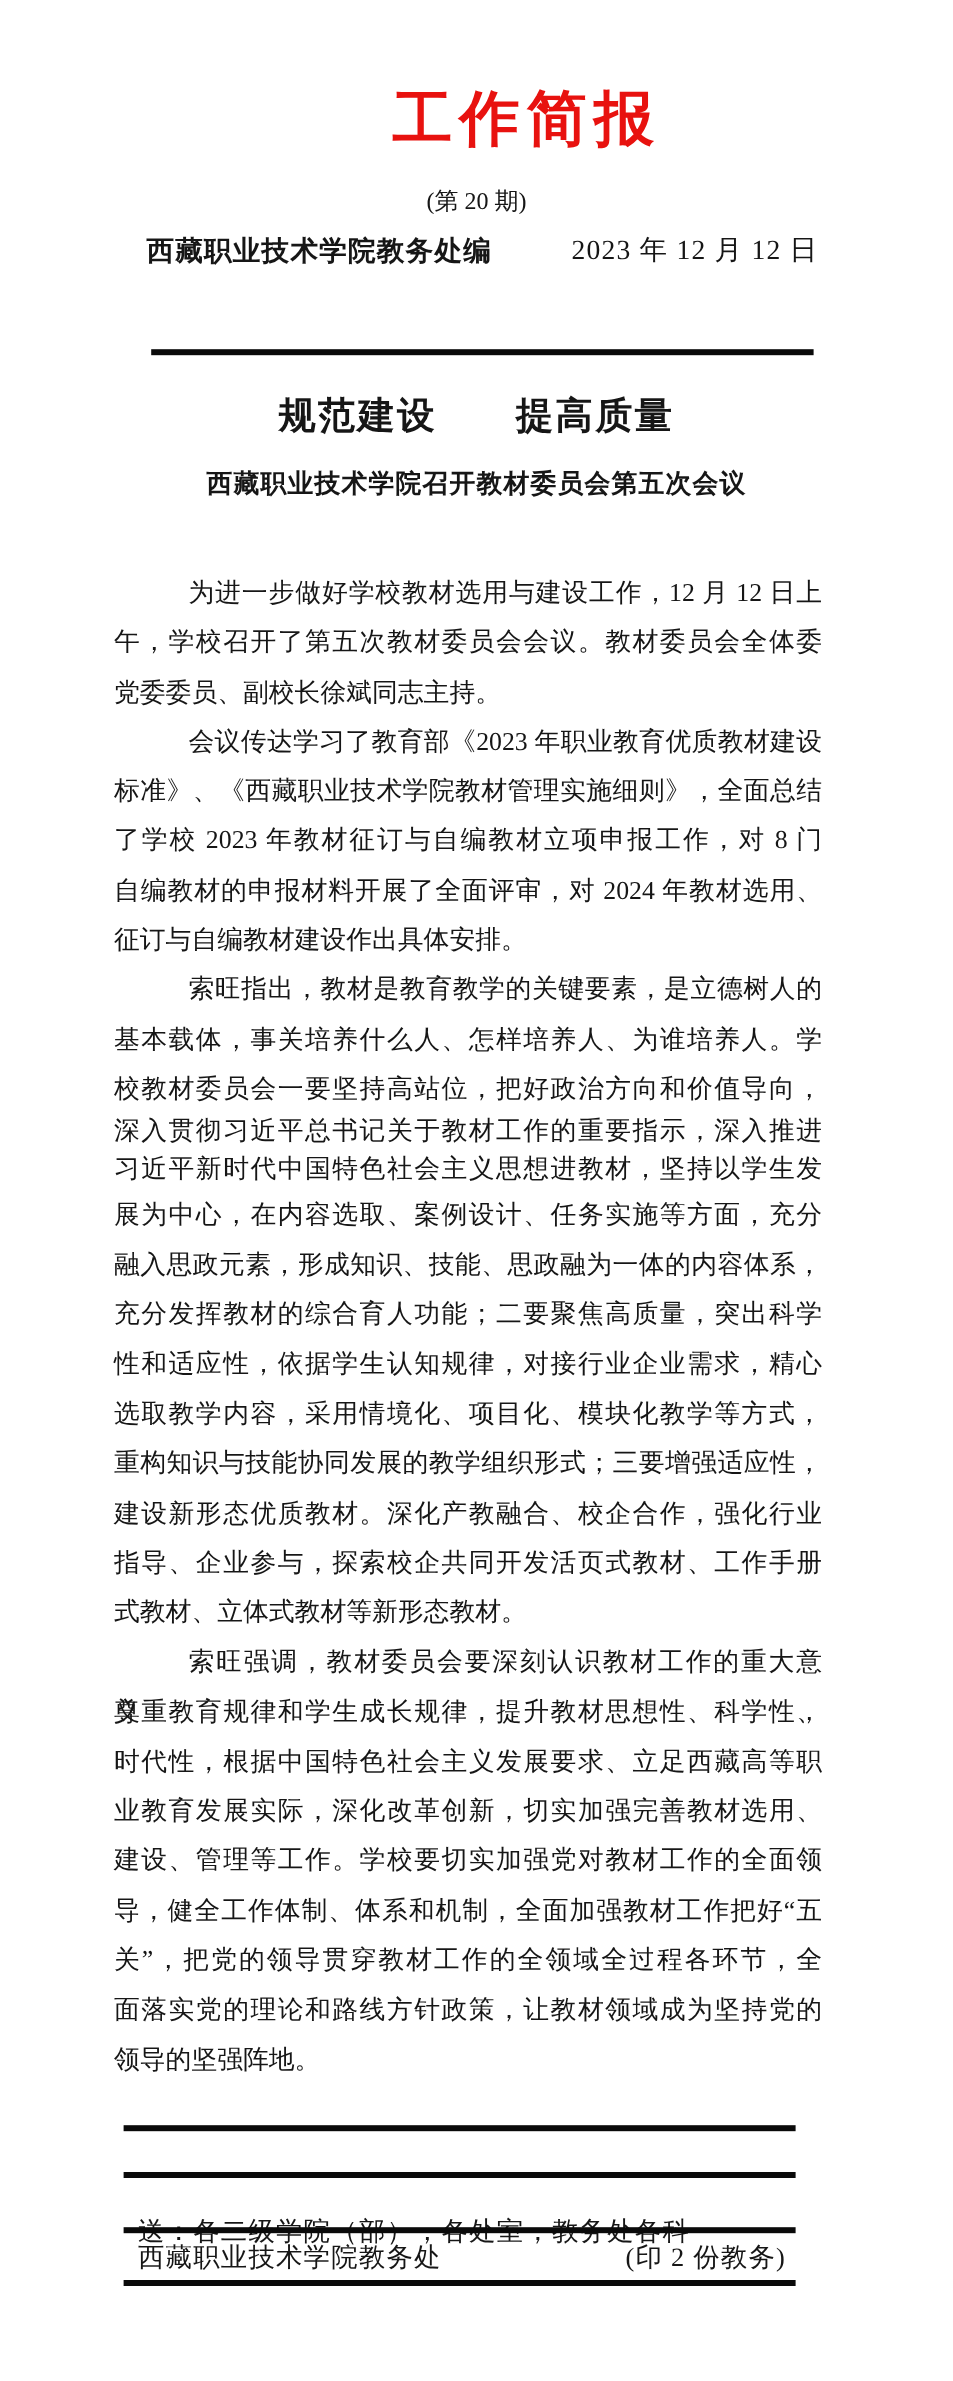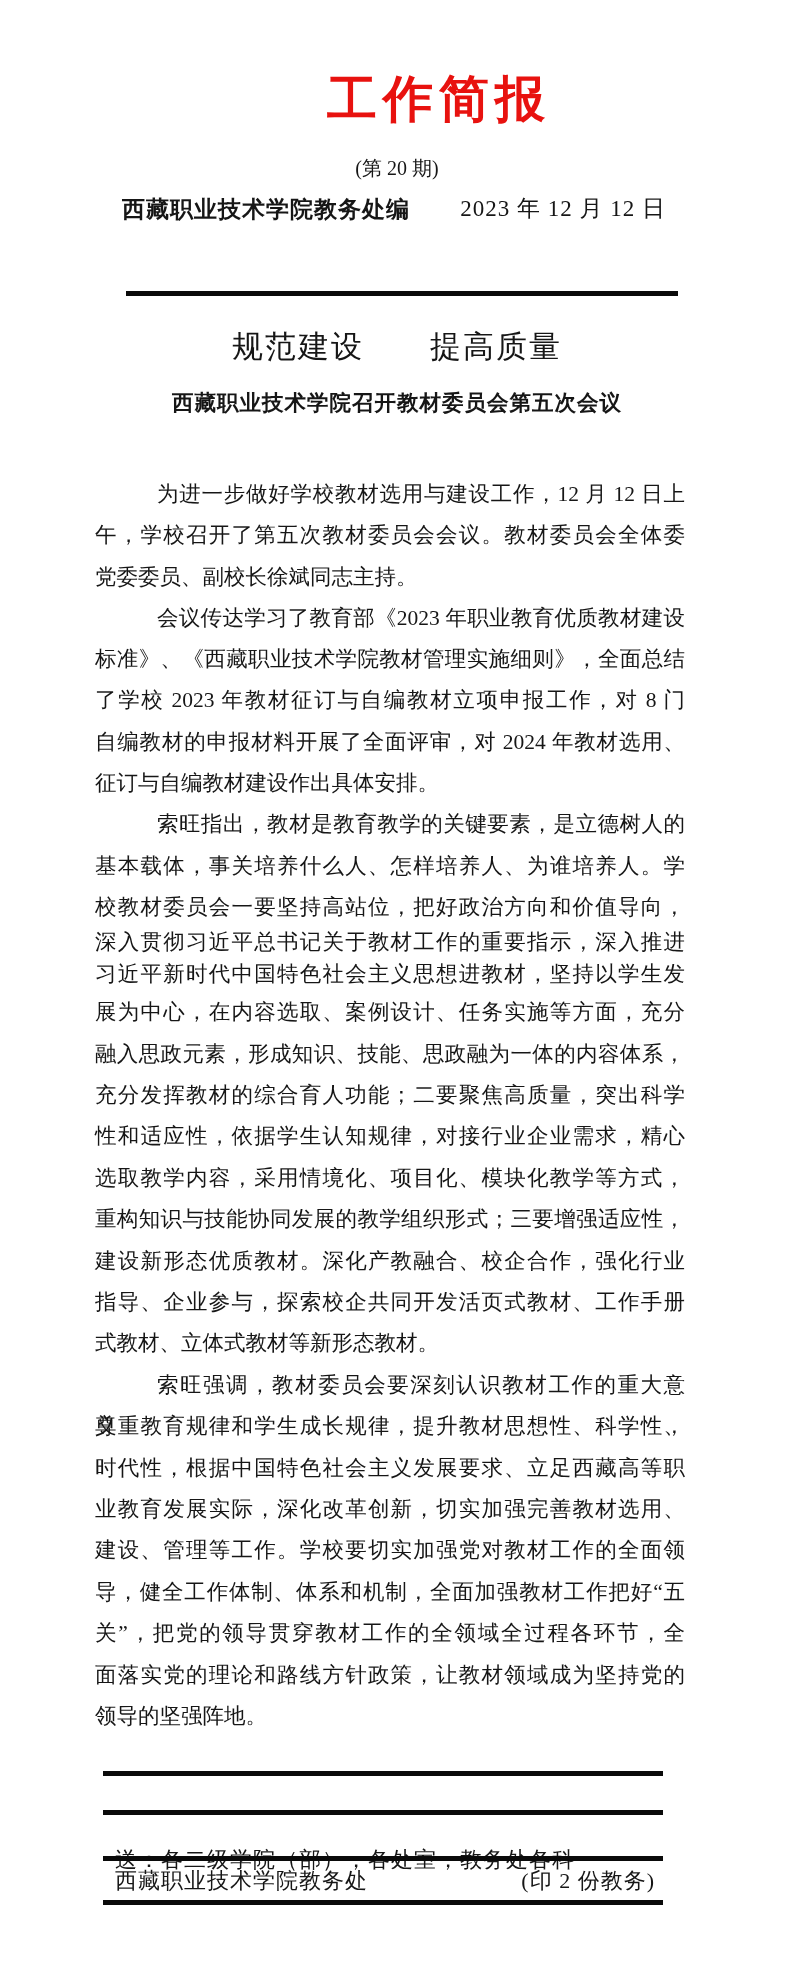--- a/index.html
+++ b/index.html
@@ -26,42 +26,42 @@
   }
   .issue-line {
     position: absolute;
     top: 155px; left: 0; width: 100%;
     text-align: center;
     font-size: 20px;
     line-height: 26px;
   }
   .meta-row {
     position: absolute;
-    top: 195px; left: 122px; right: 128px;
+    top: 195px; left: 122px; right: 112px;
     display: flex;
     justify-content: space-between;
     align-items: flex-end;
     font-size: 23px;
     line-height: 28px;
   }
   .meta-editor {
     font-family: "Liberation Sans", "DejaVu Sans", sans-serif;
     font-weight: 600;
     letter-spacing: 1px;
   }
   .meta-date { font-weight: 500; letter-spacing: 1px; }
   .rule { position: absolute; background: #0a0a0a; }
   .rule-header { top: 291px; left: 126px; width: 552px; height: 5px; }
   .headline {
     position: absolute;
     top: 328px; left: 0; width: 100%;
     text-align: center;
     font-size: 31px;
     line-height: 38px;
-    font-weight: 400;
+    font-weight: 700;
     letter-spacing: 2px;
   }
   .subtitle {
     position: absolute;
     top: 390px; left: 0; width: 100%;
     text-align: center;
     font-size: 21.5px;
     line-height: 27px;
     font-weight: 600;
     letter-spacing: 1px;

